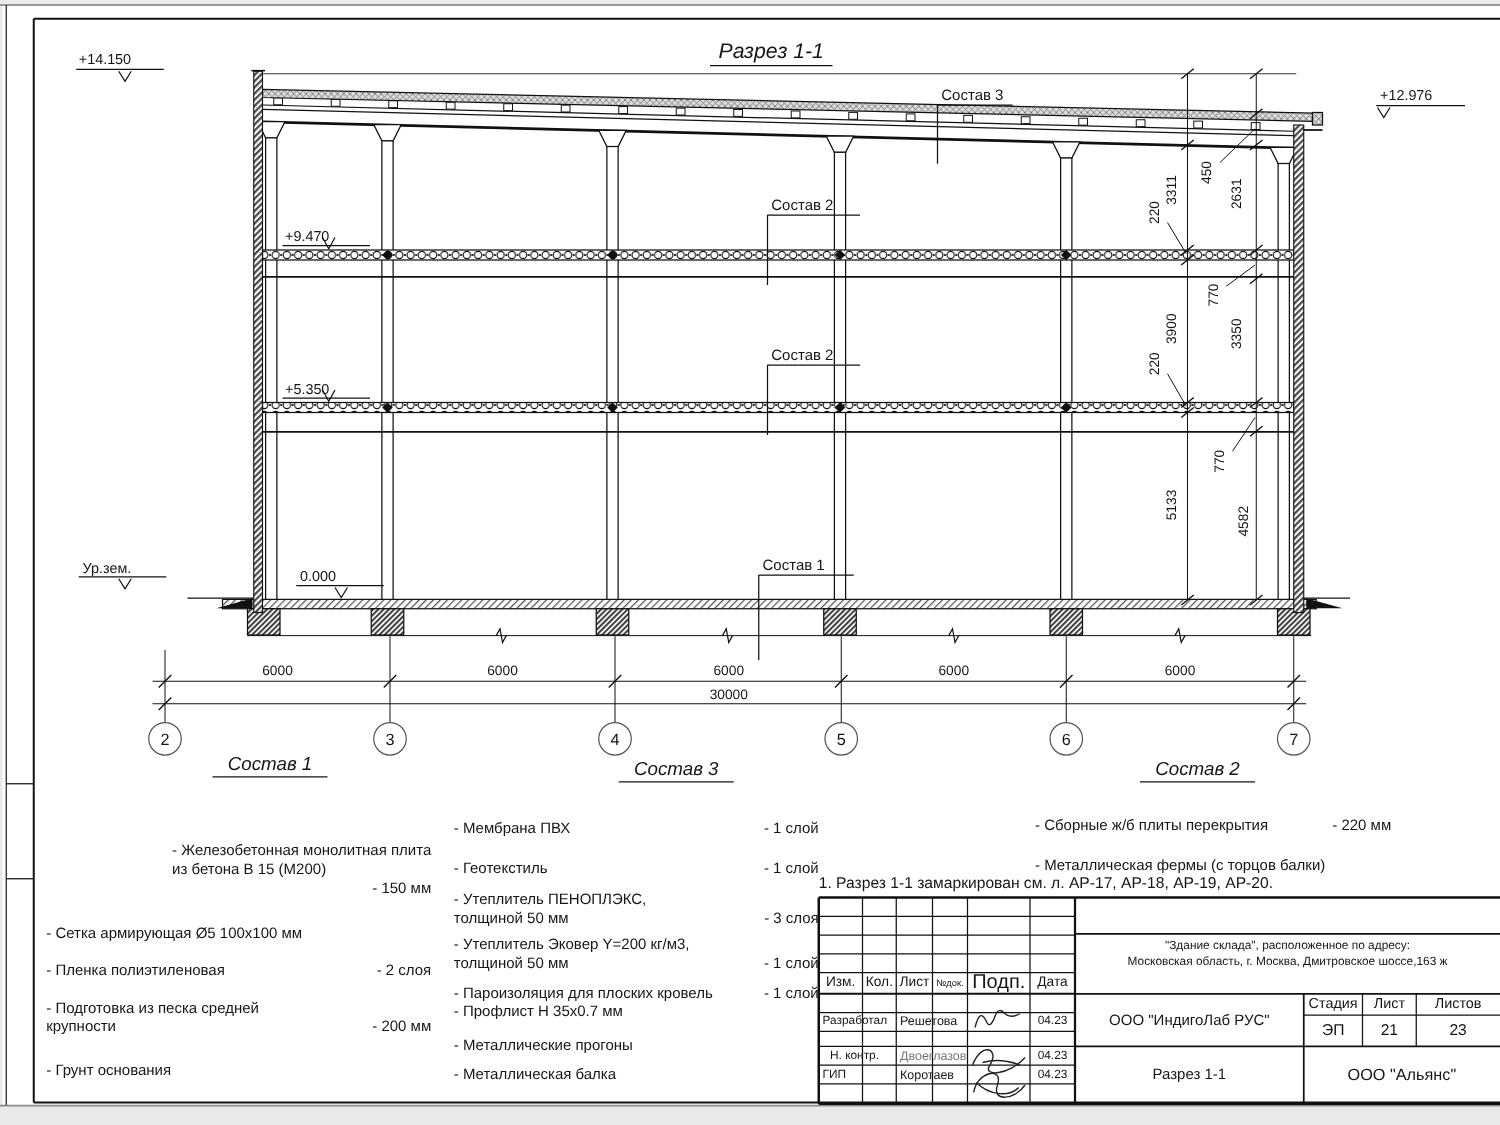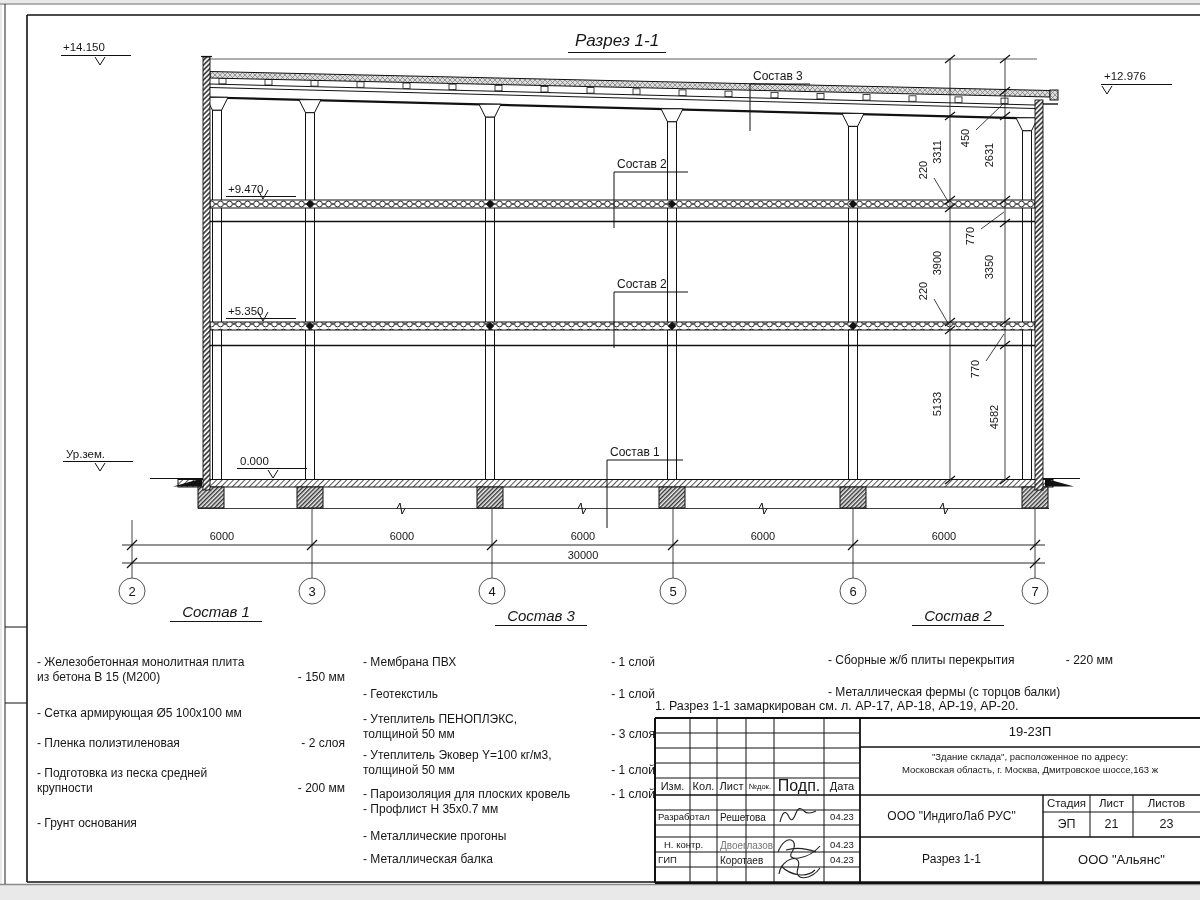--- a/index.html
+++ b/index.html
@@ -320,21 +320,21 @@
   </g>
   <g fill="none" stroke="#222" stroke-width="1.1">
     <path d="M780,822 q4,-16 9,-5 q3,7 7,-4 q3,-8 8,-2 q4,4 12,0"></path>
     <path d="M778,852 c8,-20 22,-12 14,0 c-7,10 16,8 28,-6 M786,850 q14,-4 30,2"></path>
     <path d="M779,874 c2,-16 24,-22 19,-6 c-5,14 14,12 22,0 M781,866 c10,10 26,12 34,4"></path>
   </g>
 </svg>
 
 <div class="comp-title" style="left:170px;top:603px;width:84px;text-align:center;">Состав 1</div>
 <div class="comp" style="left:37px;top:648px;width:308px;">
-  <div class="li" style="margin-top:7px;margin-bottom:21px;">
+  <div class="li" style="margin-top:25px;margin-bottom:21px;flex-direction:column;">
         <div class="lt">- Железобетонная  монолитная плита
 из бетона В 15 (М200)</div>
         <div class="lv">- 150 мм</div>
       </div>
   <div class="li" style="margin-bottom:15px;">
         <div class="lt">- Сетка армирующая Ø5 100х100 мм</div>
         <div class="lv"></div>
       </div>
   <div class="li" style="margin-bottom:15px;">
         <div class="lt">- Пленка полиэтиленовая</div>
@@ -360,21 +360,21 @@
   <div class="li" style="margin-bottom:10px;">
         <div class="lt">- Геотекстиль</div>
         <div class="lv">- 1 слой</div>
       </div>
   <div class="li" style="margin-bottom:6px;">
         <div class="lt">- Утеплитель ПЕНОПЛЭКС,
 толщиной 50 мм</div>
         <div class="lv">- 3 слоя</div>
       </div>
   <div class="li" style="margin-bottom:9px;">
-        <div class="lt">- Утеплитель Эковер Y=100 кг/м3,
+        <div class="lt">- Утеплитель Эковер Y=200 кг/м3,
 толщиной 50 мм</div>
         <div class="lv">- 1 слой</div>
       </div>
   <div class="li" style="margin-bottom:0;">
         <div class="lt">- Пароизоляция для плоских кровель</div>
         <div class="lv">- 1 слой</div>
       </div>
   <div class="li" style="margin-bottom:12px;">
         <div class="lt">- Профлист Н 35х0.7 мм</div>
         <div class="lv"></div>
@@ -396,21 +396,20 @@
         <div class="lv">- 220 мм</div>
       </div>
   <div class="li">
         <div class="lt">- Металлическая фермы (с торцов балки)</div>
         <div class="lv"></div>
       </div>
 </div>
 
 <div class="note" style="left:655px;top:699px;">1. Разрез 1-1 замаркирован см. л. АР-17, АР-18, АР-19, АР-20.</div>
 
-<div class="tbc" style="left:860px;top:722px;width:340px;height:20px;font-size:13px;">19-23П</div>
 <div class="tbc" style="left:862px;top:751px;width:336px;height:12px;font-size:9.5px;">"Здание склада", расположенное по адресу:</div>
 <div class="tbc" style="left:862px;top:764px;width:336px;height:12px;font-size:9.5px;">Московская область, г. Москва, Дмитровское шоссе,163 ж</div>
 
 <div class="tbc" style="left:655px;top:779px;width:35px;height:14px;font-size:11px;">Изм.</div>
 <div class="tbc" style="left:690px;top:779px;width:27px;height:14px;font-size:11px;">Кол.</div>
 <div class="tbc" style="left:717px;top:779px;width:29px;height:14px;font-size:11px;">Лист</div>
 <div class="tbc" style="left:746px;top:781px;width:28px;height:12px;font-size:7.5px;">№док.</div>
 <div class="tbc" style="left:774px;top:779px;width:50px;height:14px;font-size:16px;">Подп.</div>
 <div class="tbc" style="left:824px;top:779px;width:36px;height:14px;font-size:11px;">Дата</div>
 

